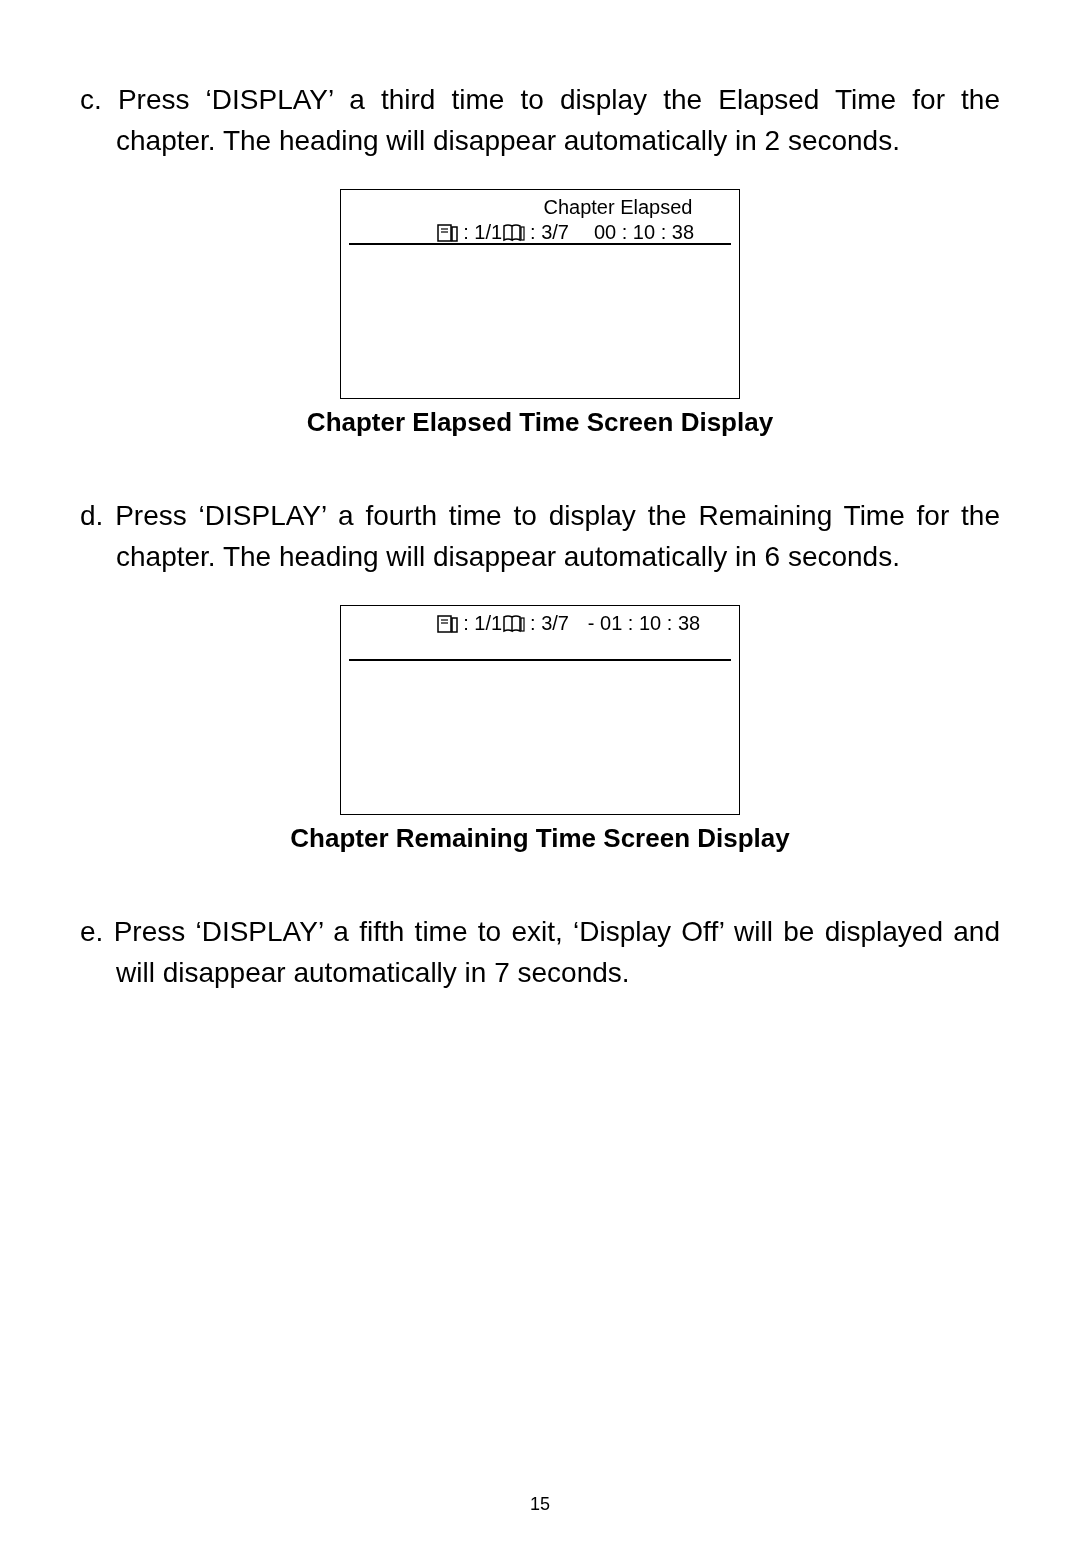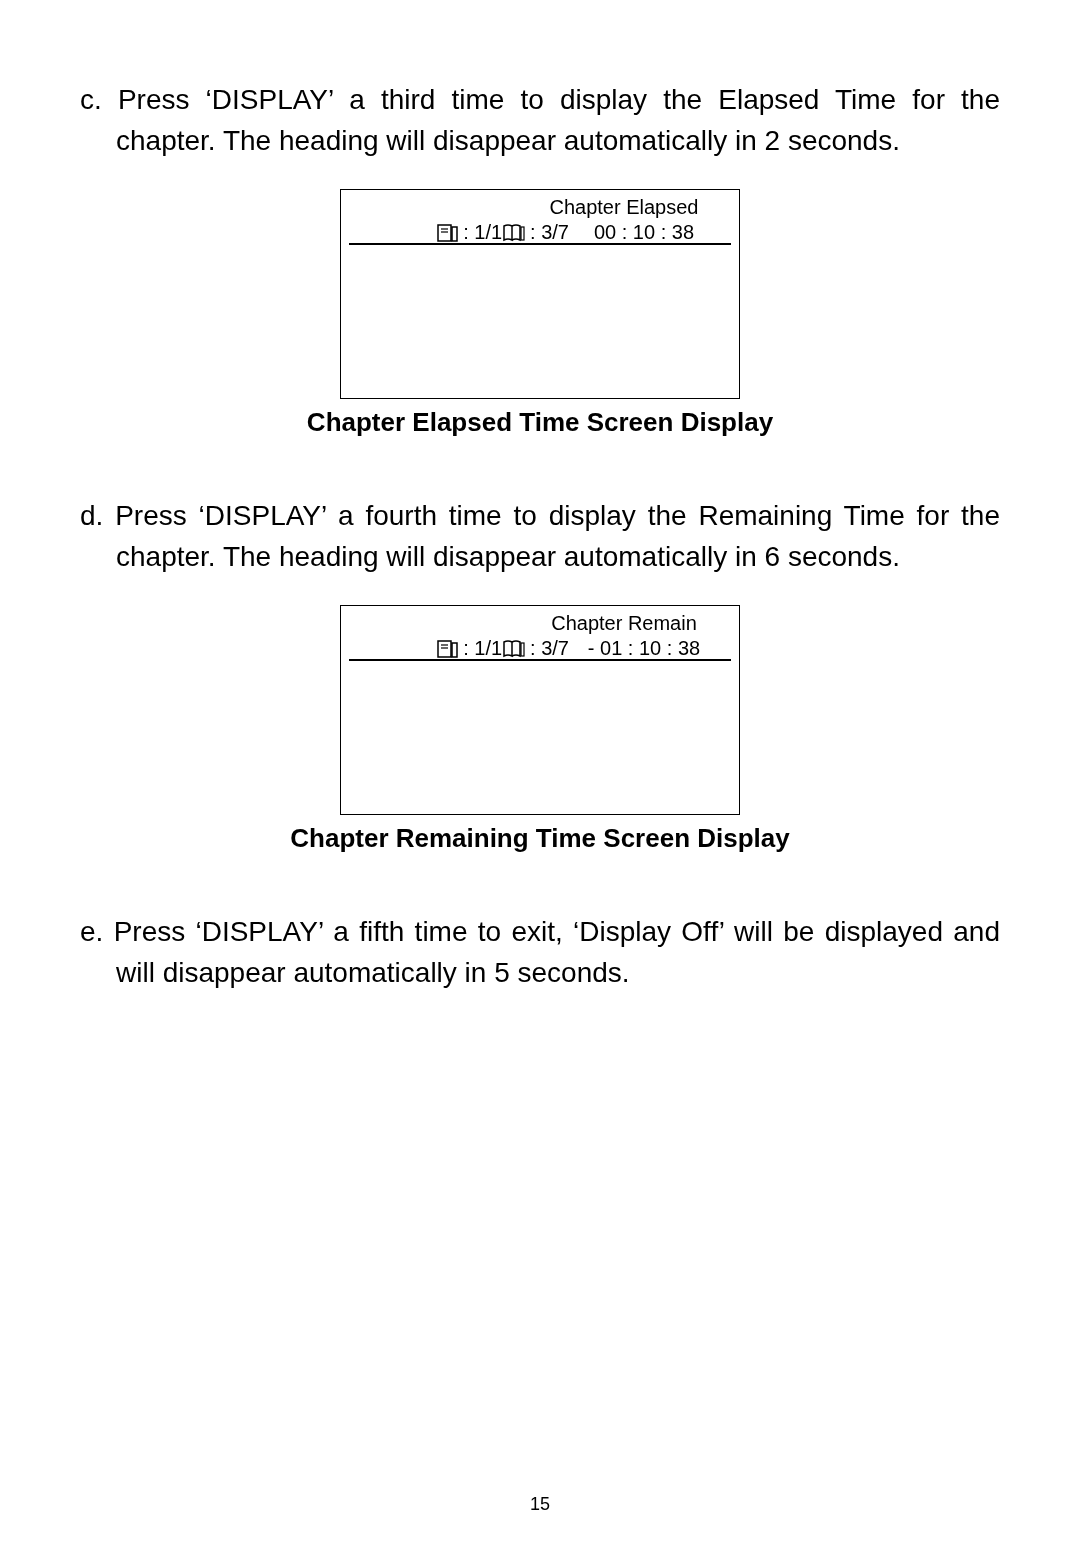--- a/index.html
+++ b/index.html
@@ -26,21 +26,21 @@
       padding-left: 36px;
       text-indent: -36px;
     }
     .display-box {
       width: 400px;
       height: 210px;
       border: 1.5px solid #000;
       margin: 0 auto 8px auto;
       position: relative;
       font-size: 20px;
-      padding: 4px 8px 8px 8px;
+      padding: 4px 8px 8px 2px;
     }
     .row1 {
       text-align: center;
       padding-right: 30px;
       padding-top: 2px;
       font-size: 20px;
     }
     .row1-inner {
       display: inline-block;
       width: 170px;
@@ -139,23 +139,20 @@
       <span>00 : 10 : 38</span>
     </div>
   </div>
 </div>
 <div class="caption">Chapter Elapsed Time Screen Display</div>
 
 <p class="para indent-continue">d. Press ‘DISPLAY’ a fourth time to display the Remaining Time for the chapter. The heading will disappear automatically in 6 seconds.</p>
 
 <div class="display-box">
   <div class="underline"></div>
-  <div class="row1">
-    <span class="row1-inner">Chapter  Remain</span>
-  </div>
   <div class="row2">
     <div class="row2-cell">
       <span class="icon-title">
         <svg viewBox="0 0 22 20">
           <rect x="1" y="2" width="13" height="16" fill="none" stroke="#000" stroke-width="1.5"></rect>
           <line x1="4" y1="6" x2="11" y2="6" stroke="#000" stroke-width="1.2"></line>
           <line x1="4" y1="9" x2="11" y2="9" stroke="#000" stroke-width="1.2"></line>
           <rect x="15" y="4" width="5" height="14" fill="none" stroke="#000" stroke-width="1.5"></rect>
         </svg>
       </span>
@@ -171,15 +168,15 @@
       </span>
       <span>: 3/7</span>
     </div>
     <div class="row2-cell timecell">
       <span>- 01 : 10 : 38</span>
     </div>
   </div>
 </div>
 <div class="caption">Chapter Remaining Time Screen Display</div>
 
-<p class="para indent-continue">e. Press ‘DISPLAY’ a fifth time to exit, ‘Display Off’ will be displayed and will disappear automatically in 5 seconds.</p>
+<p class="para indent-continue">e. Press ‘DISPLAY’ a fifth time to exit, ‘Display Off’ will be displayed and will disappear automatically in 7 seconds.</p>
 
 <div class="page-number">15</div>
 
 </body></html>

